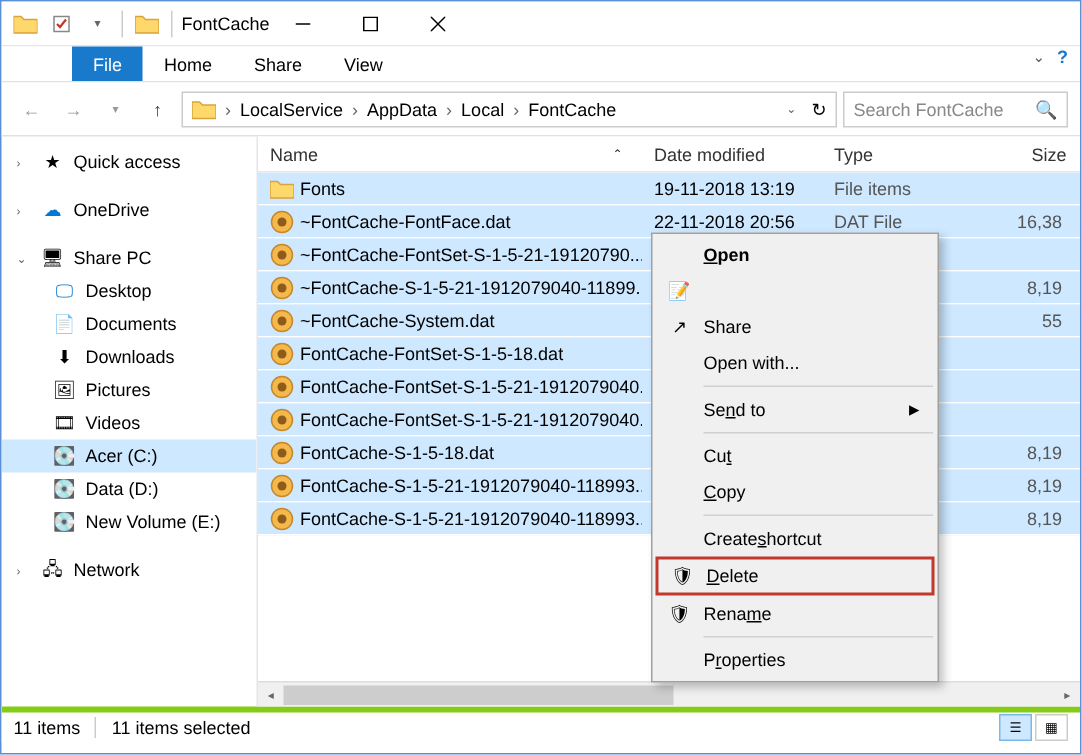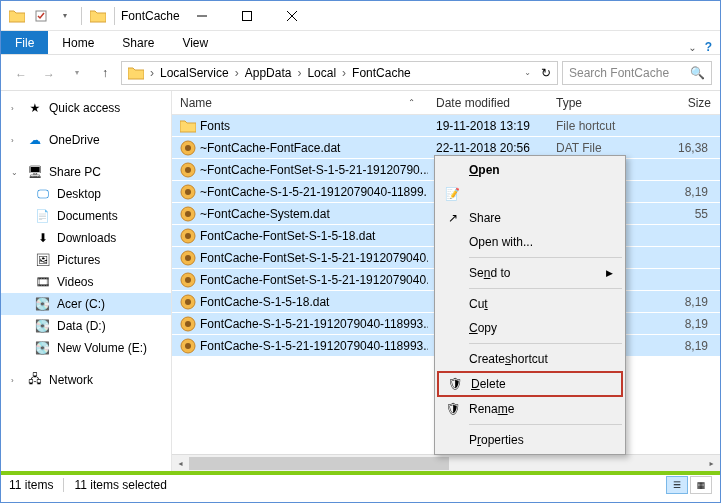--- a/index.html
+++ b/index.html
@@ -3,21 +3,21 @@
 <meta charset="utf-8">
 <style>
 * { box-sizing: border-box; margin: 0; padding: 0; font-family: "Segoe UI", sans-serif; font-size: 12px; }
 body { background: #fff; width: 721px; height: 503px; overflow: hidden; position: relative; border: 1px solid #5a8fd6; }
 .titlebar { height: 30px; display: flex; align-items: center; padding: 0 2px; background: #fff; border-bottom: 1px solid #e5e5e5; }
 .qat { display: flex; align-items: center; gap: 4px; padding-left: 4px; }
 .qat-icon { width: 20px; height: 22px; display: flex; align-items: center; justify-content: center; }
 .title-sep { width: 1px; height: 18px; background: #ccc; margin: 0 6px; }
 .win-controls { display: flex; }
 .win-btn { width: 45px; height: 29px; display: flex; align-items: center; justify-content: center; cursor: default; }
-.ribbon { height: 24px; display: flex; align-items: flex-end; border-bottom: 1px solid #e1e1e1; background: #fff; }
+.ribbon { height: 24px; display: flex; align-items: flex-start; border-bottom: 1px solid #e1e1e1; background: #fff; padding-left: 47px; }
 .ribbon-tab { padding: 0 14px; height: 100%; display: flex; align-items: center; cursor: default; }
 .ribbon-tab.file { background: #1979ca; color: #fff; }
 .ribbon-right { margin-left: auto; display: flex; align-items: center; padding-right: 8px; gap: 8px; }
 .addrbar { height: 36px; display: flex; align-items: center; padding: 4px 8px; gap: 4px; background: #fff; border-bottom: 1px solid #e1e1e1; }
 .nav-arrow { width: 24px; height: 24px; display: flex; align-items: center; justify-content: center; color: #999; }
 .nav-arrow.enabled { color: #333; }
 .addrbox { flex: 1; height: 24px; border: 1px solid #ccc; display: flex; align-items: center; padding: 0 2px; overflow: hidden; }
 .crumb { padding: 0 4px; height: 100%; display: flex; align-items: center; white-space: nowrap; }
 .crumb-sep { padding: 0 2px; color: #666; }
 .addr-right { margin-left: auto; display: flex; align-items: center; gap: 2px; }
@@ -225,21 +225,21 @@
         <div class="row">
           <div class="c c-name">
             <span class="file-icon">
               <svg width="16" height="14" viewBox="0 0 16 14">
                 <path d="M0 2 h5 l2 2 h9 v9 h-16 z" fill="#ffd86b" stroke="#d9a43b"></path>
               </svg>
             </span>
             <span>Fonts</span>
           </div>
           <div class="c c-date">19-11-2018 13:19</div>
-          <div class="c c-type">File hortcut</div>
+          <div class="c c-type">File items</div>
           <div class="c c-size"></div>
         </div>
         <div class="row">
           <div class="c c-name">
             <span class="file-icon">
               <svg width="16" height="16">
                 <circle cx="8" cy="8" r="7" fill="#f4b94a" stroke="#c7872a"></circle>
                 <circle cx="8" cy="8" r="3" fill="#8e5b1a"></circle>
               </svg>
             </span>

